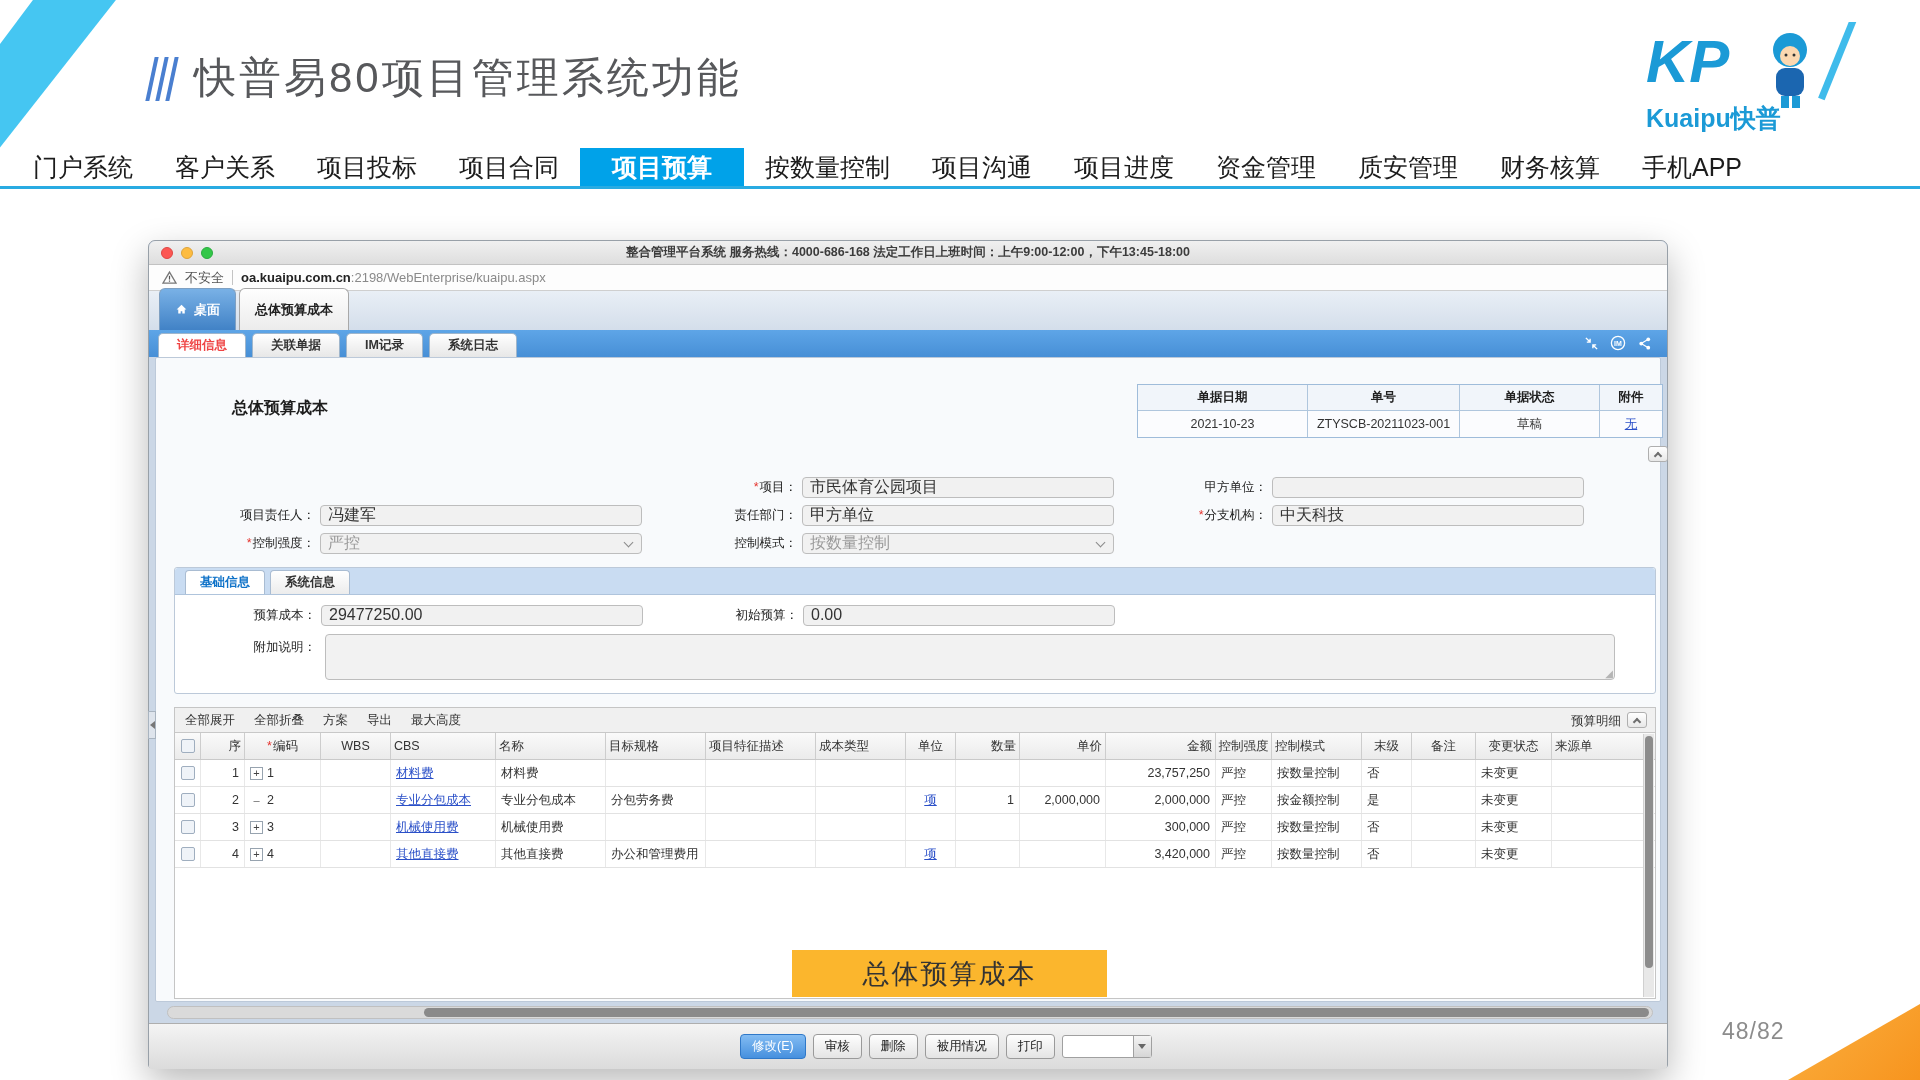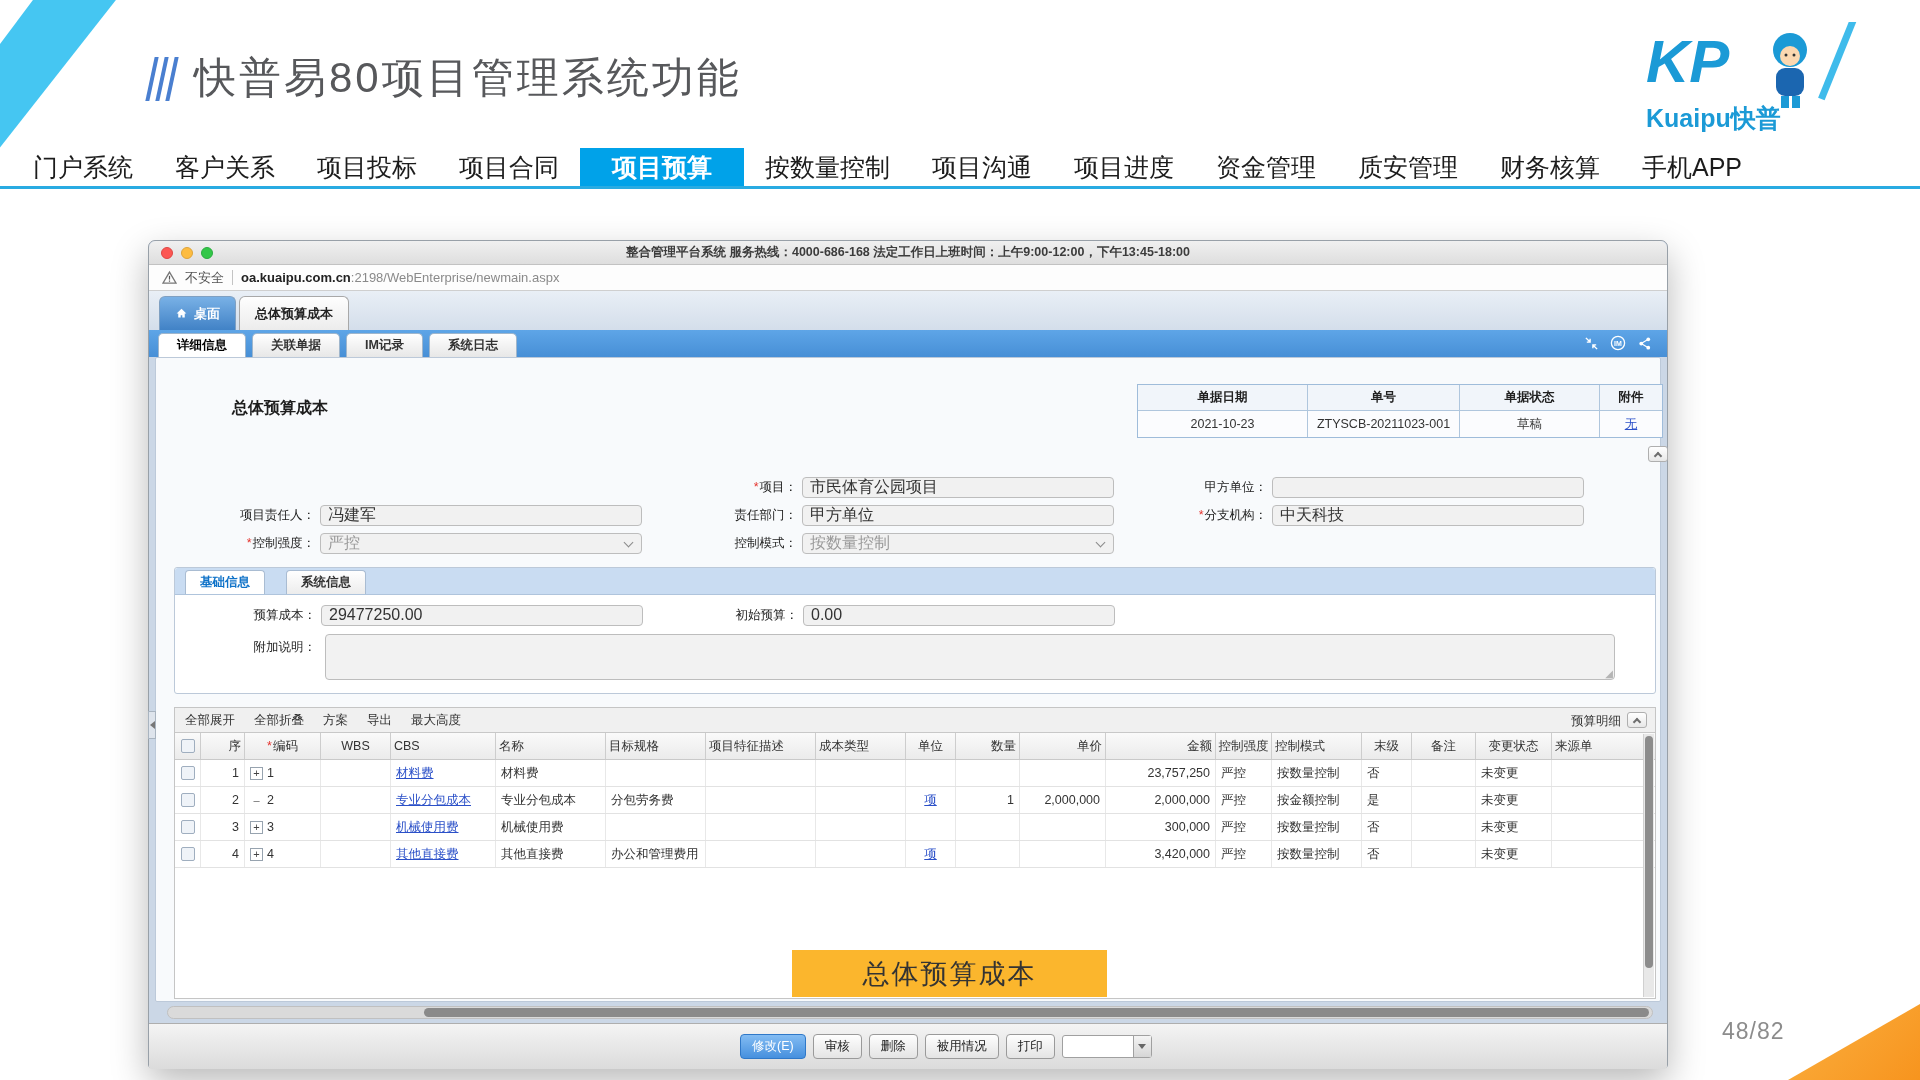--- a/index.html
+++ b/index.html
@@ -30,29 +30,29 @@
   .l-red{background:#FC5753;border:1px solid #DF4744}.l-yel{background:#FDBC40;border:1px solid #DEA43A}.l-grn{background:#33C748;border:1px solid #2BAD40}
   .title-text{font-size:12.5px;font-weight:bold;color:#3C3C3C}
   .urlbar{position:absolute;top:24px;left:0;right:0;height:26px;background:#FDFDFD;border-bottom:1px solid #CFCFCF;
        display:flex;align-items:center;padding-left:13px;gap:8px;font-size:13px}
   .sec-text{color:#555}
   .url-sep{width:1px;height:15px;background:#C4C4C4}
   .url-host{color:#222;font-weight:bold}.url-path{color:#8A8A8A}
   
   .appbody{position:absolute;top:50px;left:0;right:0;bottom:0;background:linear-gradient(#E9EFF6,#CBD7E6 55px)}
   .wtabs{position:absolute;top:8px;left:10px;display:flex;gap:3px;height:31px;align-items:flex-end}
-  .wtab{display:flex;align-items:center;gap:6px;height:34px;padding:0 15px;border-radius:6px 6px 0 0;
+  .wtab{display:flex;align-items:center;gap:6px;height:42px;padding:0 15px;border-radius:6px 6px 0 0;
        font-size:13px;font-weight:bold;border:1px solid #7FA0C2;border-bottom:none;cursor:pointer}
   .wtab.desktop{background:linear-gradient(#79B1E6,#4182C6);color:#fff}
   .wtab.doc{background:linear-gradient(#FEFEFE,#ECECEC);color:#222;border-color:#A8A8A8}
   .dstrip{position:absolute;top:39px;left:0;right:0;height:27px;background:linear-gradient(#5EA5E7,#478FD6)}
   .dtabs{position:absolute;left:9px;bottom:0;display:flex;gap:6px;align-items:flex-end}
   .dtab{height:24px;display:flex;align-items:center;padding:0 18px;border-radius:5px 5px 0 0;font-size:12.5px;
        font-weight:bold;background:linear-gradient(#FFFFFF,#E7E7E7);color:#333;border:1px solid #9FB6CC;border-bottom:none;cursor:pointer}
-  .dtab.active{background:#FFF;color:#000000}
+  .dtab.active{background:#FFF;color:#ef4444}
   .dicons{position:absolute;right:15px;top:5px;display:flex;gap:11px;align-items:center}
   .dicon{cursor:pointer;display:flex}
   
   .content{position:absolute;top:66px;left:6px;right:6px;bottom:65px;background:#F8FAFC;
        border:1px solid #BCC9D9;border-radius:2px}
   .doc-title{position:absolute;left:76px;top:40px;font-size:16px;font-weight:bold;color:#1E1E1E}
   .info-table{position:absolute;left:981px;top:26px;border:1px solid #9FBCDA;display:grid;
        grid-template-columns:170px 152px 140px 62px;font-size:12.5px;background:#FBFCFE}
   .info-table .ic{height:26px;display:flex;align-items:center;justify-content:center;border-right:1px solid #AFC6DD;border-bottom:1px solid #AFC6DD}
   .info-table .ic:nth-child(4n){border-right:none}
@@ -64,21 +64,21 @@
   .chev-up{width:6px;height:6px;border-left:2px solid #6E6E6E;border-top:2px solid #6E6E6E;transform:rotate(45deg);margin-top:3px}
   .fg{position:absolute;height:22px;display:flex;align-items:center;font-size:12.5px}
   .flabel{text-align:right;color:#222;padding-right:5px;white-space:nowrap}
   .req{color:#E5342E;margin-right:1px}
   .fin{height:21px;background:#F1F1F1;border:1px solid #BDBDBD;border-radius:4px;display:flex;align-items:center;
        padding:0 7px;font-size:16px;color:#333;position:relative}
   .fin.ghost{color:#999}
   .sel-arrow{position:absolute;right:9px;top:5px;width:7px;height:7px;border-right:1.6px solid #8A8A8A;border-bottom:1.6px solid #8A8A8A;transform:rotate(45deg)}
   
   .bpanel{position:absolute;left:18px;top:209px;width:1482px;height:127px;background:#FFF;border:1px solid #BCC9D9;border-radius:3px}
-  .bstrip{height:27px;background:#C9DCF2;border-bottom:1px solid #AFC4DC;display:flex;align-items:flex-end;padding-left:10px;gap:21px;border-radius:3px 3px 0 0}
+  .bstrip{height:27px;background:#C9DCF2;border-bottom:1px solid #AFC4DC;display:flex;align-items:flex-end;padding-left:10px;gap:5px;border-radius:3px 3px 0 0}
   .btab{height:24px;display:flex;align-items:center;padding:0 14px;font-size:12.5px;font-weight:bold;
        border:1px solid #A9BCD2;border-bottom:none;border-radius:4px 4px 0 0;background:linear-gradient(#FFF,#ECECEC);color:#333;cursor:pointer}
   .btab.active{background:#FFF;color:#0E72C8}
   .note-area{position:absolute;left:150px;top:66px;width:1290px;height:46px;background:#F2F2F2;border:1px solid #BDBDBD;border-radius:4px}
   .resize-corner{position:absolute;right:1px;bottom:0;font-size:10px;color:#B5B5B5;line-height:10px;cursor:se-resize}
   
   .gpanel{position:absolute;left:18px;top:349px;width:1482px;height:292px;background:#FFF;border:1px solid #C5C5C5}
   .gtoolbar{height:25px;background:#F0F0F0;border-bottom:1px solid #C8C8C8;display:flex;align-items:center;
        padding-left:10px;gap:19px;font-size:12.5px;color:#333;position:relative}
   .gtool{cursor:pointer}
@@ -169,21 +169,21 @@
     <span class="title-text">整合管理平台系统 服务热线：4000-686-168 法定工作日上班时间：上午9:00-12:00，下午13:45-18:00</span>
   </div>
   <div class="urlbar">
     <svg width="15" height="15" viewBox="0 0 16 16">
       <path d="M8 2.2 L15 14 H1 Z" fill="none" stroke="#777" stroke-width="1.4"></path>
       <rect x="7.35" y="6.2" width="1.3" height="4" fill="#555"></rect>
         <rect x="7.35" y="11.2" width="1.3" height="1.3" fill="#555"></rect>
     </svg>
     <span class="sec-text">不安全</span>
     <span class="url-sep"></span>
-    <span><span class="url-host">oa.kuaipu.com.cn</span><span class="url-path">:2198/WebEnterprise/newmain.aspx</span></span>
+    <span><span class="url-host">oa.kuaipu.com.cn</span><span class="url-path">:2198/WebEnterprise/kuaipu.aspx</span></span>
   </div>
 
   <div class="appbody">
 
     <div class="wtabs">
       <div class="wtab desktop">
         <svg width="13" height="13" viewBox="0 0 16 16">
           <path d="M8 2 L14 8 H12 V13 H9 V10 H7 V13 H4 V8 H2 Z" fill="#fff"></path>
         </svg>
         <span>桌面</span>

